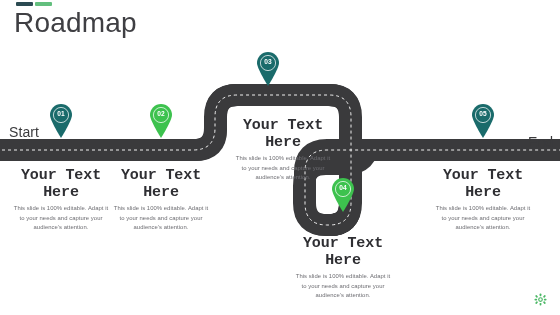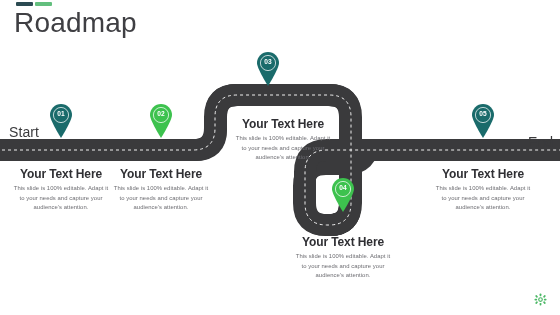--- a/index.html
+++ b/index.html
@@ -94,26 +94,27 @@
     pointer-events: none;
   }
 
   
   .textblock {
     position: absolute;
     width: 100px;
     text-align: center;
   }
   .tb-title {
-    font-size: 12px;
+    font-size: 15px;
     font-weight: bold;
     color: #2f2f33;
     margin: 0 0 3px 0;
     letter-spacing: -0.1px;
     line-height: 1.1;
+    font-family: Liberation Mono, monospace;
   }
   .tb-body {
     font-size: 5.9px;
     color: #6d6d72;
     line-height: 1.62;
     margin: 0;
     letter-spacing: 0.05px;
   }
 
   

